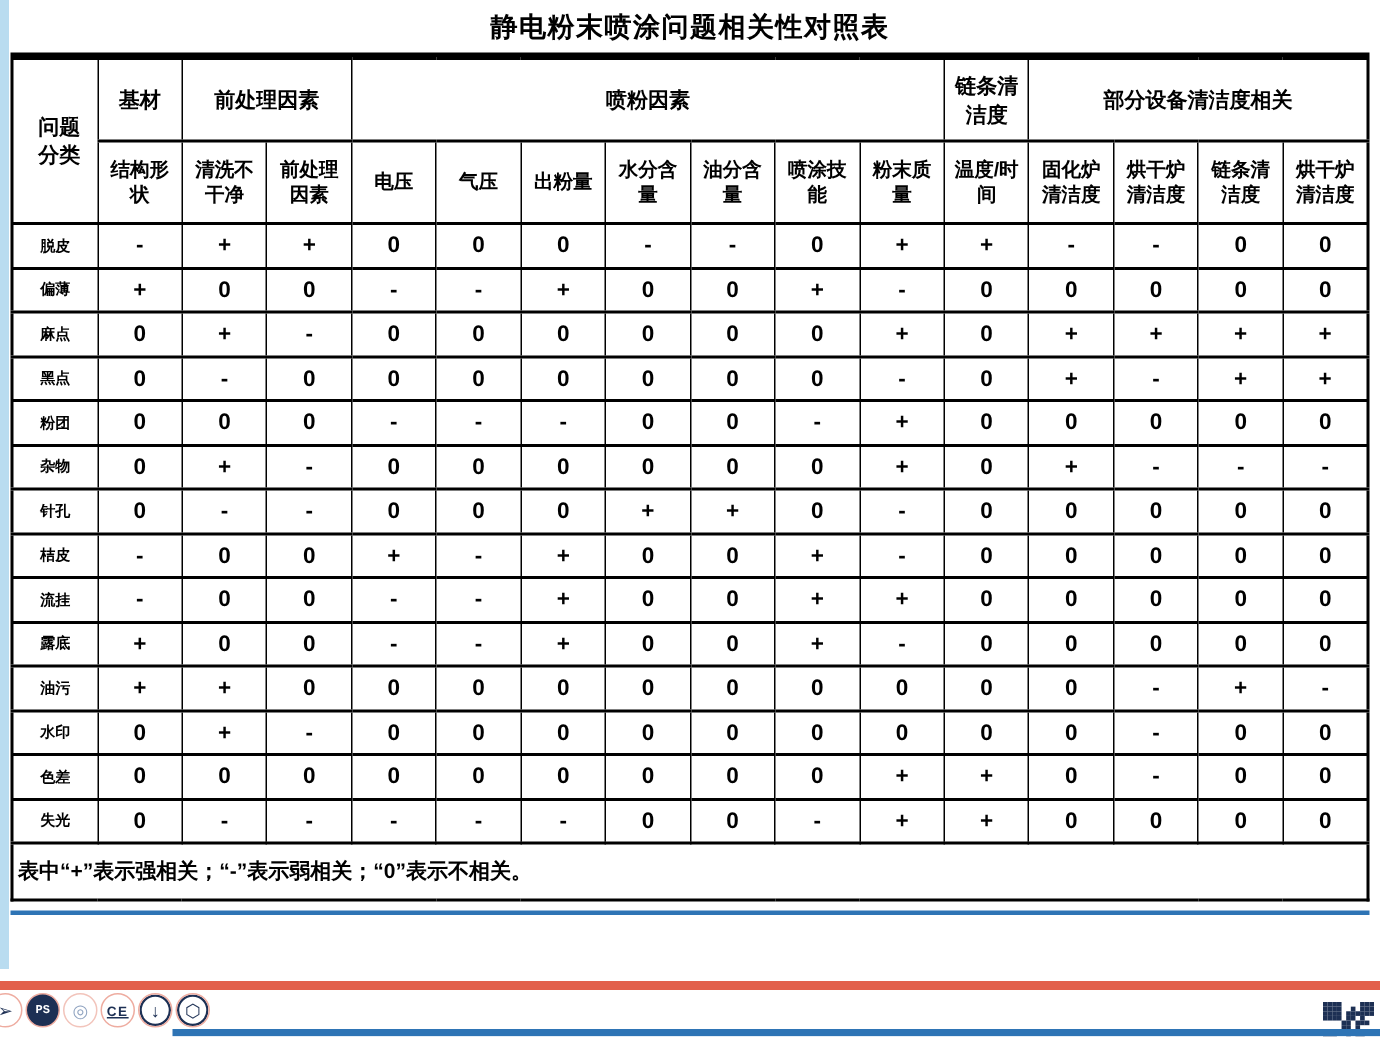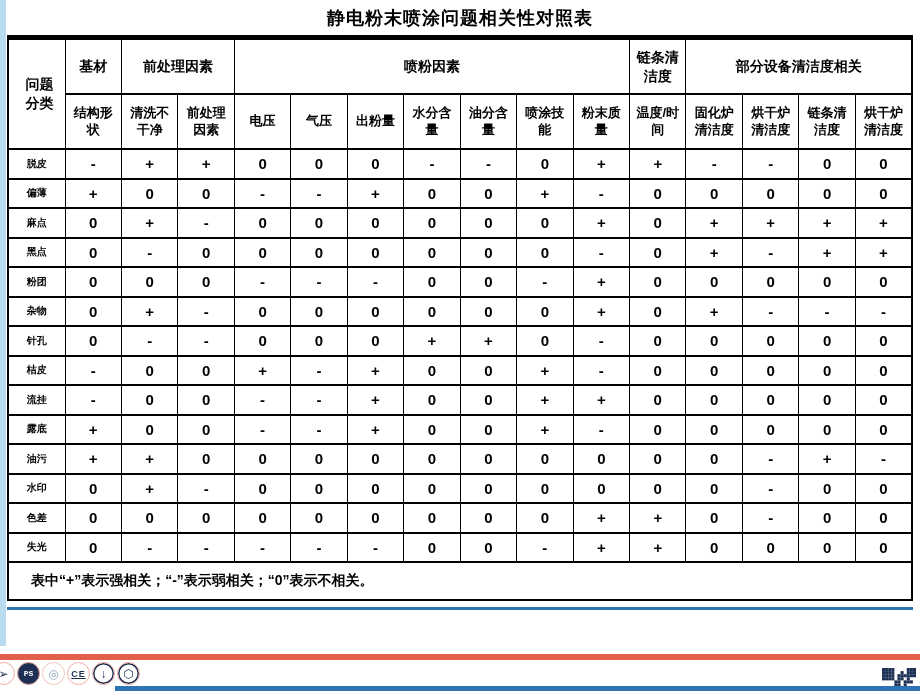--- a/index.html
+++ b/index.html
@@ -11,21 +11,21 @@
          font-size:18px;font-weight:bold;letter-spacing:1px;border-bottom:3px solid #000;}
   table.tbl{width:100%;border-collapse:collapse;table-layout:fixed;border:2px solid #000;border-top:none;}
   .tbl th,.tbl td{border-left:1px solid #000;border-top:2px solid #000;text-align:center;
          overflow:hidden;padding:0 3px;font-weight:bold;color:#000;}
   .tbl thead th{font-size:13px;line-height:1.3;}
   .tbl .group-row th{height:53px;font-size:14px;}
   .tbl .sub-row th{height:53px;}
   .corner-inner{display:inline-block;width:2.4em;font-size:14px;line-height:1.35;text-align:right;}
   .tbl tbody th{font-size:10px;height:27.5px;}
   .tbl tbody td{font-size:15px;}
-  .tbl tfoot td{text-align:left;font-size:14px;height:32px;padding:2px 22px;}
+  .tbl tfoot td{text-align:left;font-size:14px;height:32px;padding:2px 3px;}
   .blue-line{height:3px;background:#2e74b5;margin-top:6px;}
   .orange-bar{position:absolute;left:0;top:654px;width:920px;height:6px;background:#e2604b;}
   .certs{position:absolute;left:-8px;top:662px;display:flex;gap:2px;align-items:center;}
   .cert{width:21px;height:21px;border:1px solid #eeaca0;border-radius:50%;flex:0 0 auto;
         display:flex;align-items:center;justify-content:center;
         color:#1d3054;font-size:12px;font-weight:bold;background:#fff;}
   .cert.filled{background:#1d3054;color:#fff;font-size:8px;letter-spacing:0;font-family:Liberation Mono, monospace;}
   .cert.faint{color:#8fa3c0;border-color:#f2c4bb;}
   .cert.ring{box-shadow:inset 0 0 0 1.5px #1d3054;}
   .cert.plain-ce{font-size:9px;letter-spacing:1px;text-decoration:underline;}

